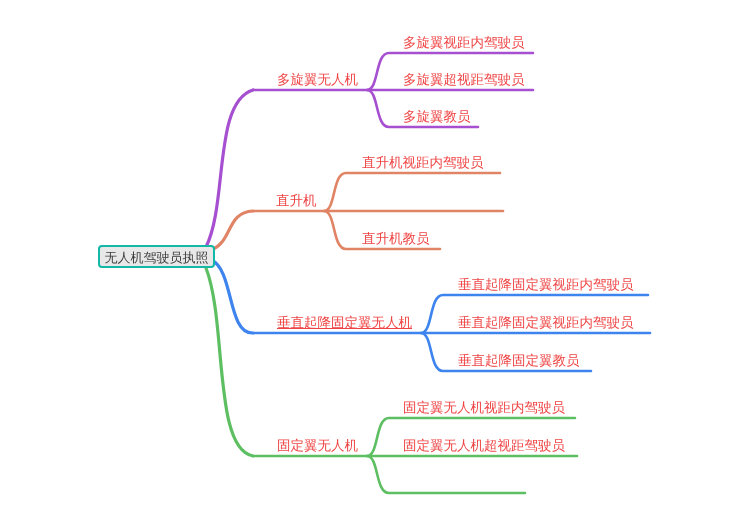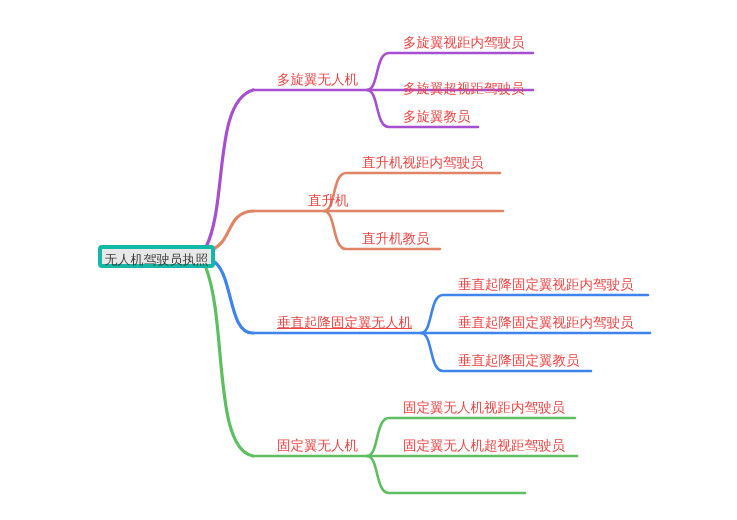--- a/index.html
+++ b/index.html
@@ -37,21 +37,21 @@
   .root-topic {
     position: absolute;
     left: 98px;
     top: 245px;
     width: 117px;
     height: 23px;
     line-height: 21px;
     box-sizing: border-box;
     text-align: center;
     background: #e8e8e8;
-    border: 4px solid #14b8a6;
+    border: 2px solid #14b8a6;
     border-radius: 4px;
     font-size: 13px;
     color: #3d3d3d;
     white-space: nowrap;
   }
 </style>
 </head>
 <body>
 
 <div class="canvas">
@@ -76,24 +76,24 @@
     <path class="root-curve" d="M206,268 C227,322 213,449 253,456" stroke="#5dbf62"></path>
     <path class="branch-line" d="M253,456 H577" stroke="#5dbf62"></path>
     <path class="branch-line" d="M367,456 C379,456 375,418 389,418 H575" stroke="#5dbf62"></path>
     <path class="branch-line" d="M367,456 C379,456 375,493 389,493 H525" stroke="#5dbf62"></path>
   </svg>
 
   <div class="root-topic">无人机驾驶员执照</div>
 
   <div class="topic" style="left:277px; top:69px;">多旋翼无人机</div>
   <div class="topic" style="left:403px; top:32px;">多旋翼视距内驾驶员</div>
-  <div class="topic" style="left:403px; top:78px;">多旋翼超视距驾驶员</div>
+  <div class="topic" style="left:403px; top:69px;">多旋翼超视距驾驶员</div>
   <div class="topic" style="left:403px; top:106px;">多旋翼教员</div>
 
-  <div class="topic" style="left:276px; top:190px;margin-left:32px;">直升机</div>
+  <div class="topic" style="left:276px; top:190px;">直升机</div>
   <div class="topic" style="left:362px; top:152px;">直升机视距内驾驶员</div>
   <div class="topic" style="left:362px; top:228px;">直升机教员</div>
 
   <div class="topic" style="left:277px; top:312px;text-decoration:underline;">垂直起降固定翼无人机</div>
   <div class="topic" style="left:458px; top:274px;">垂直起降固定翼视距内驾驶员</div>
   <div class="topic" style="left:458px; top:312px;">垂直起降固定翼视距内驾驶员</div>
   <div class="topic" style="left:458px; top:350px;">垂直起降固定翼教员</div>
 
   <div class="topic" style="left:277px; top:435px;">固定翼无人机</div>
   <div class="topic" style="left:403px; top:397px;">固定翼无人机视距内驾驶员</div>

